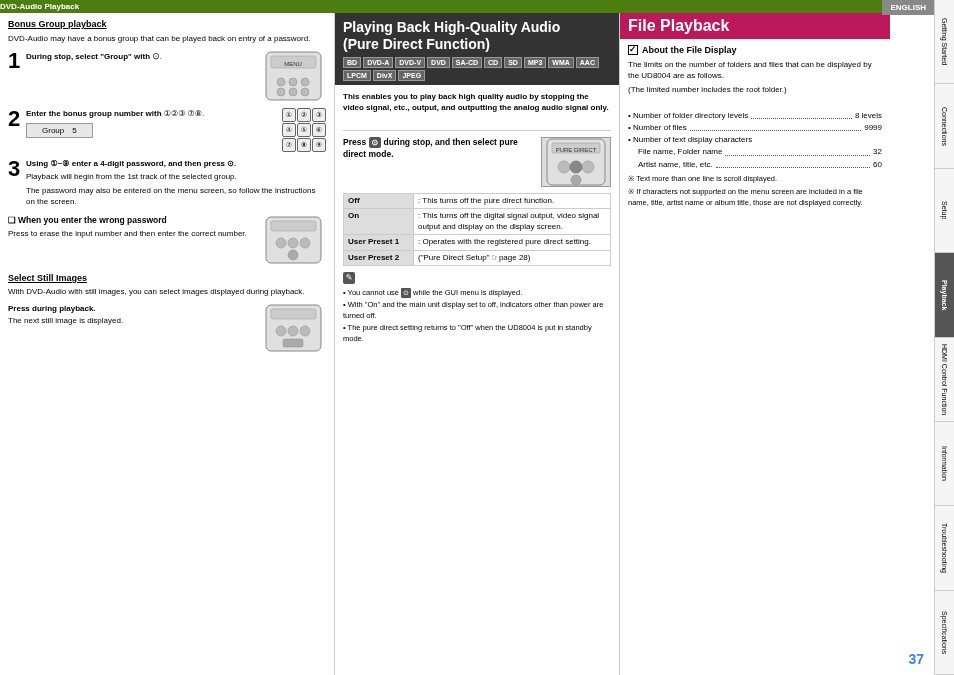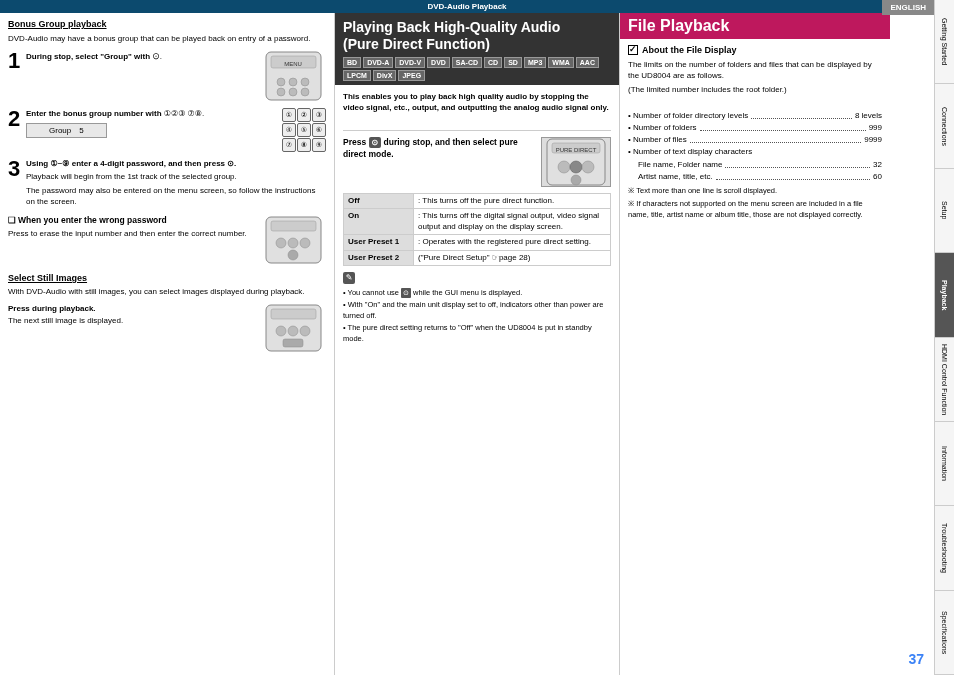--- a/index.html
+++ b/index.html
@@ -15,23 +15,22 @@
     }
 
     
     .main-content {
       flex: 1;
       display: flex;
       flex-direction: column;
     }
 
     .top-bar {
-      background: #0c4a6e;
-      color: #fff;
-      text-align: center;
+      background: #4d7c0f;
+      color: #fff;
       font-size: 8px;
       padding: 2px 0;
       font-weight: bold;
     }
 
     .columns {
       display: flex;
       flex-direction: row;
       flex: 1;
     }
@@ -86,21 +85,21 @@
       flex-direction: column;
       align-items: flex-end;
       margin-left: 4px;
     }
 
     .group-box {
       display: inline-flex;
       flex-direction: row;
       border: 1px solid #999;
       background: #e8e8e8;
-      padding: 2px 22px;
+      padding: 2px 15px;
       margin: 2px 0;
       font-size: 8px;
       gap: 8px;
     }
 
     .note-block {
       font-size: 7.5px;
       line-height: 1.4;
       margin-top: 2px;
     }
@@ -631,25 +630,20 @@
 
         <br>
 
         
         <div class="dotted-row">
           <span class="label">• Number of folder directory levels</span>
           <span class="dots"></span>
           <span class="value">8 levels</span>
         </div>
 
-        <div class="dotted-row">
-          <span class="label">• Number of folders</span>
-          <span class="dots"></span>
-          <span class="value">999</span>
-        </div>
 
         <div class="dotted-row">
           <span class="label">• Number of files</span>
           <span class="dots"></span>
           <span class="value">9999</span>
         </div>
 
         <div style="margin-bottom:1px;">
           <span>• Number of text display characters</span>
         </div>

